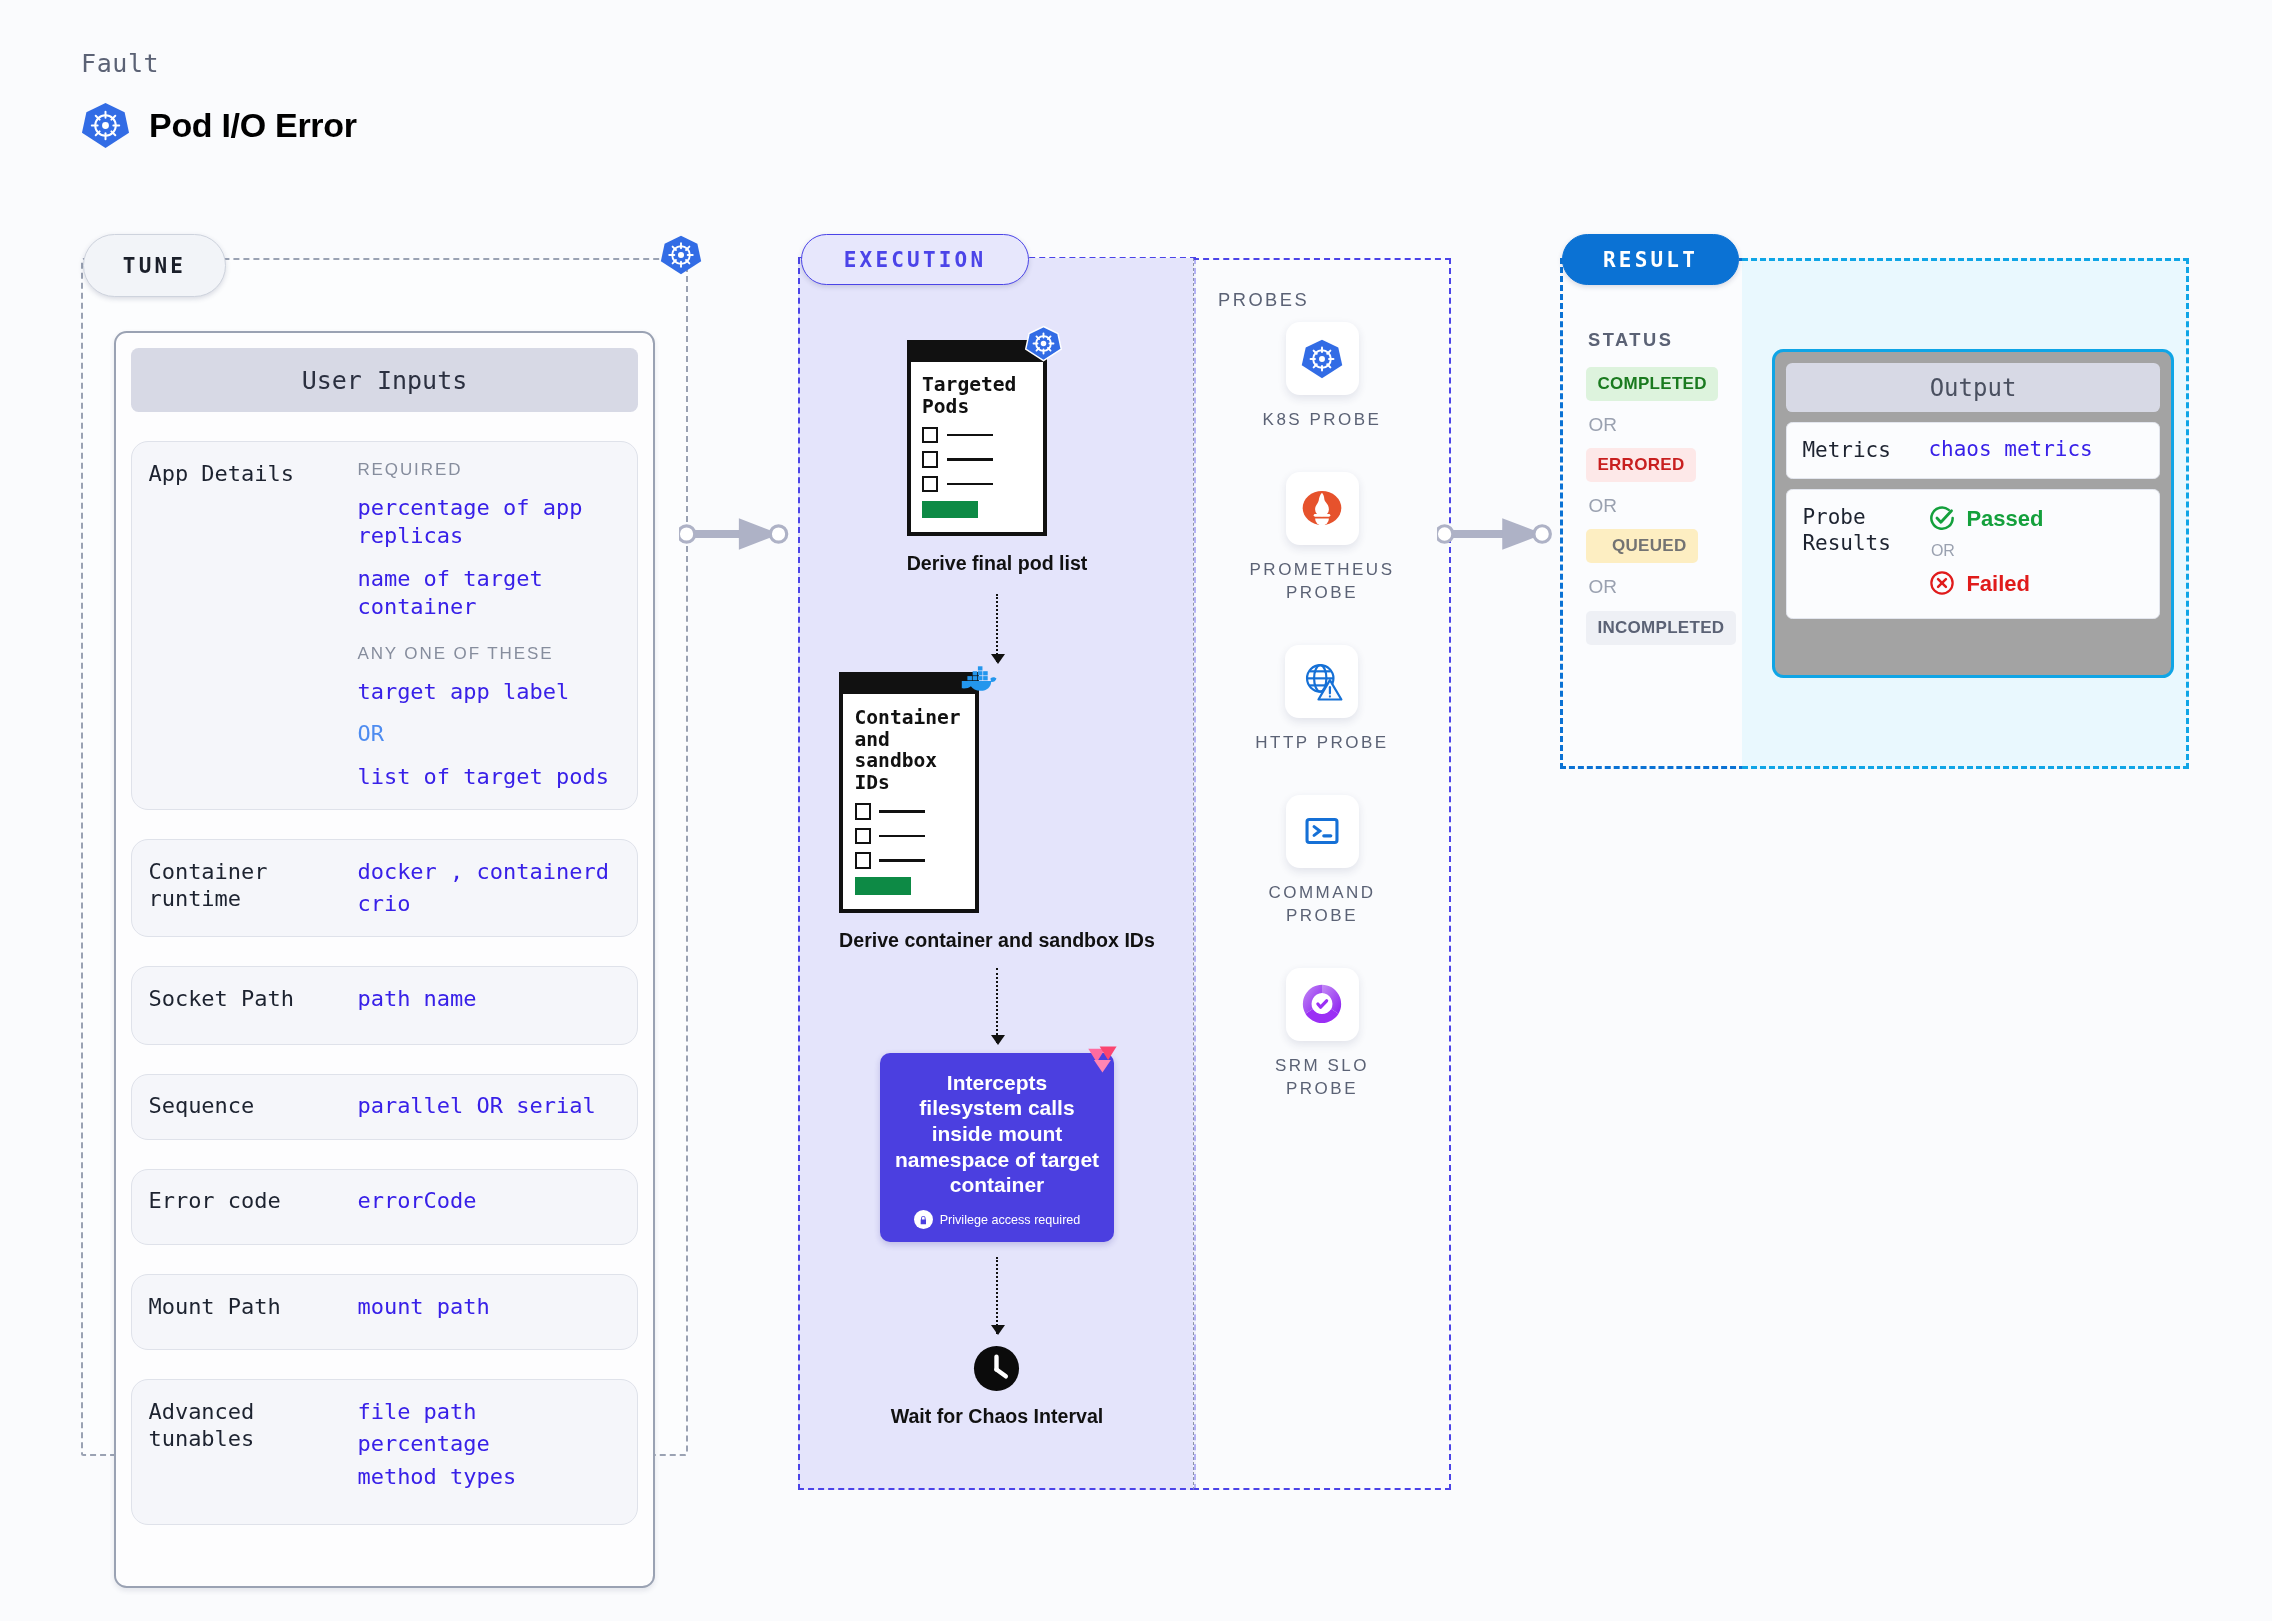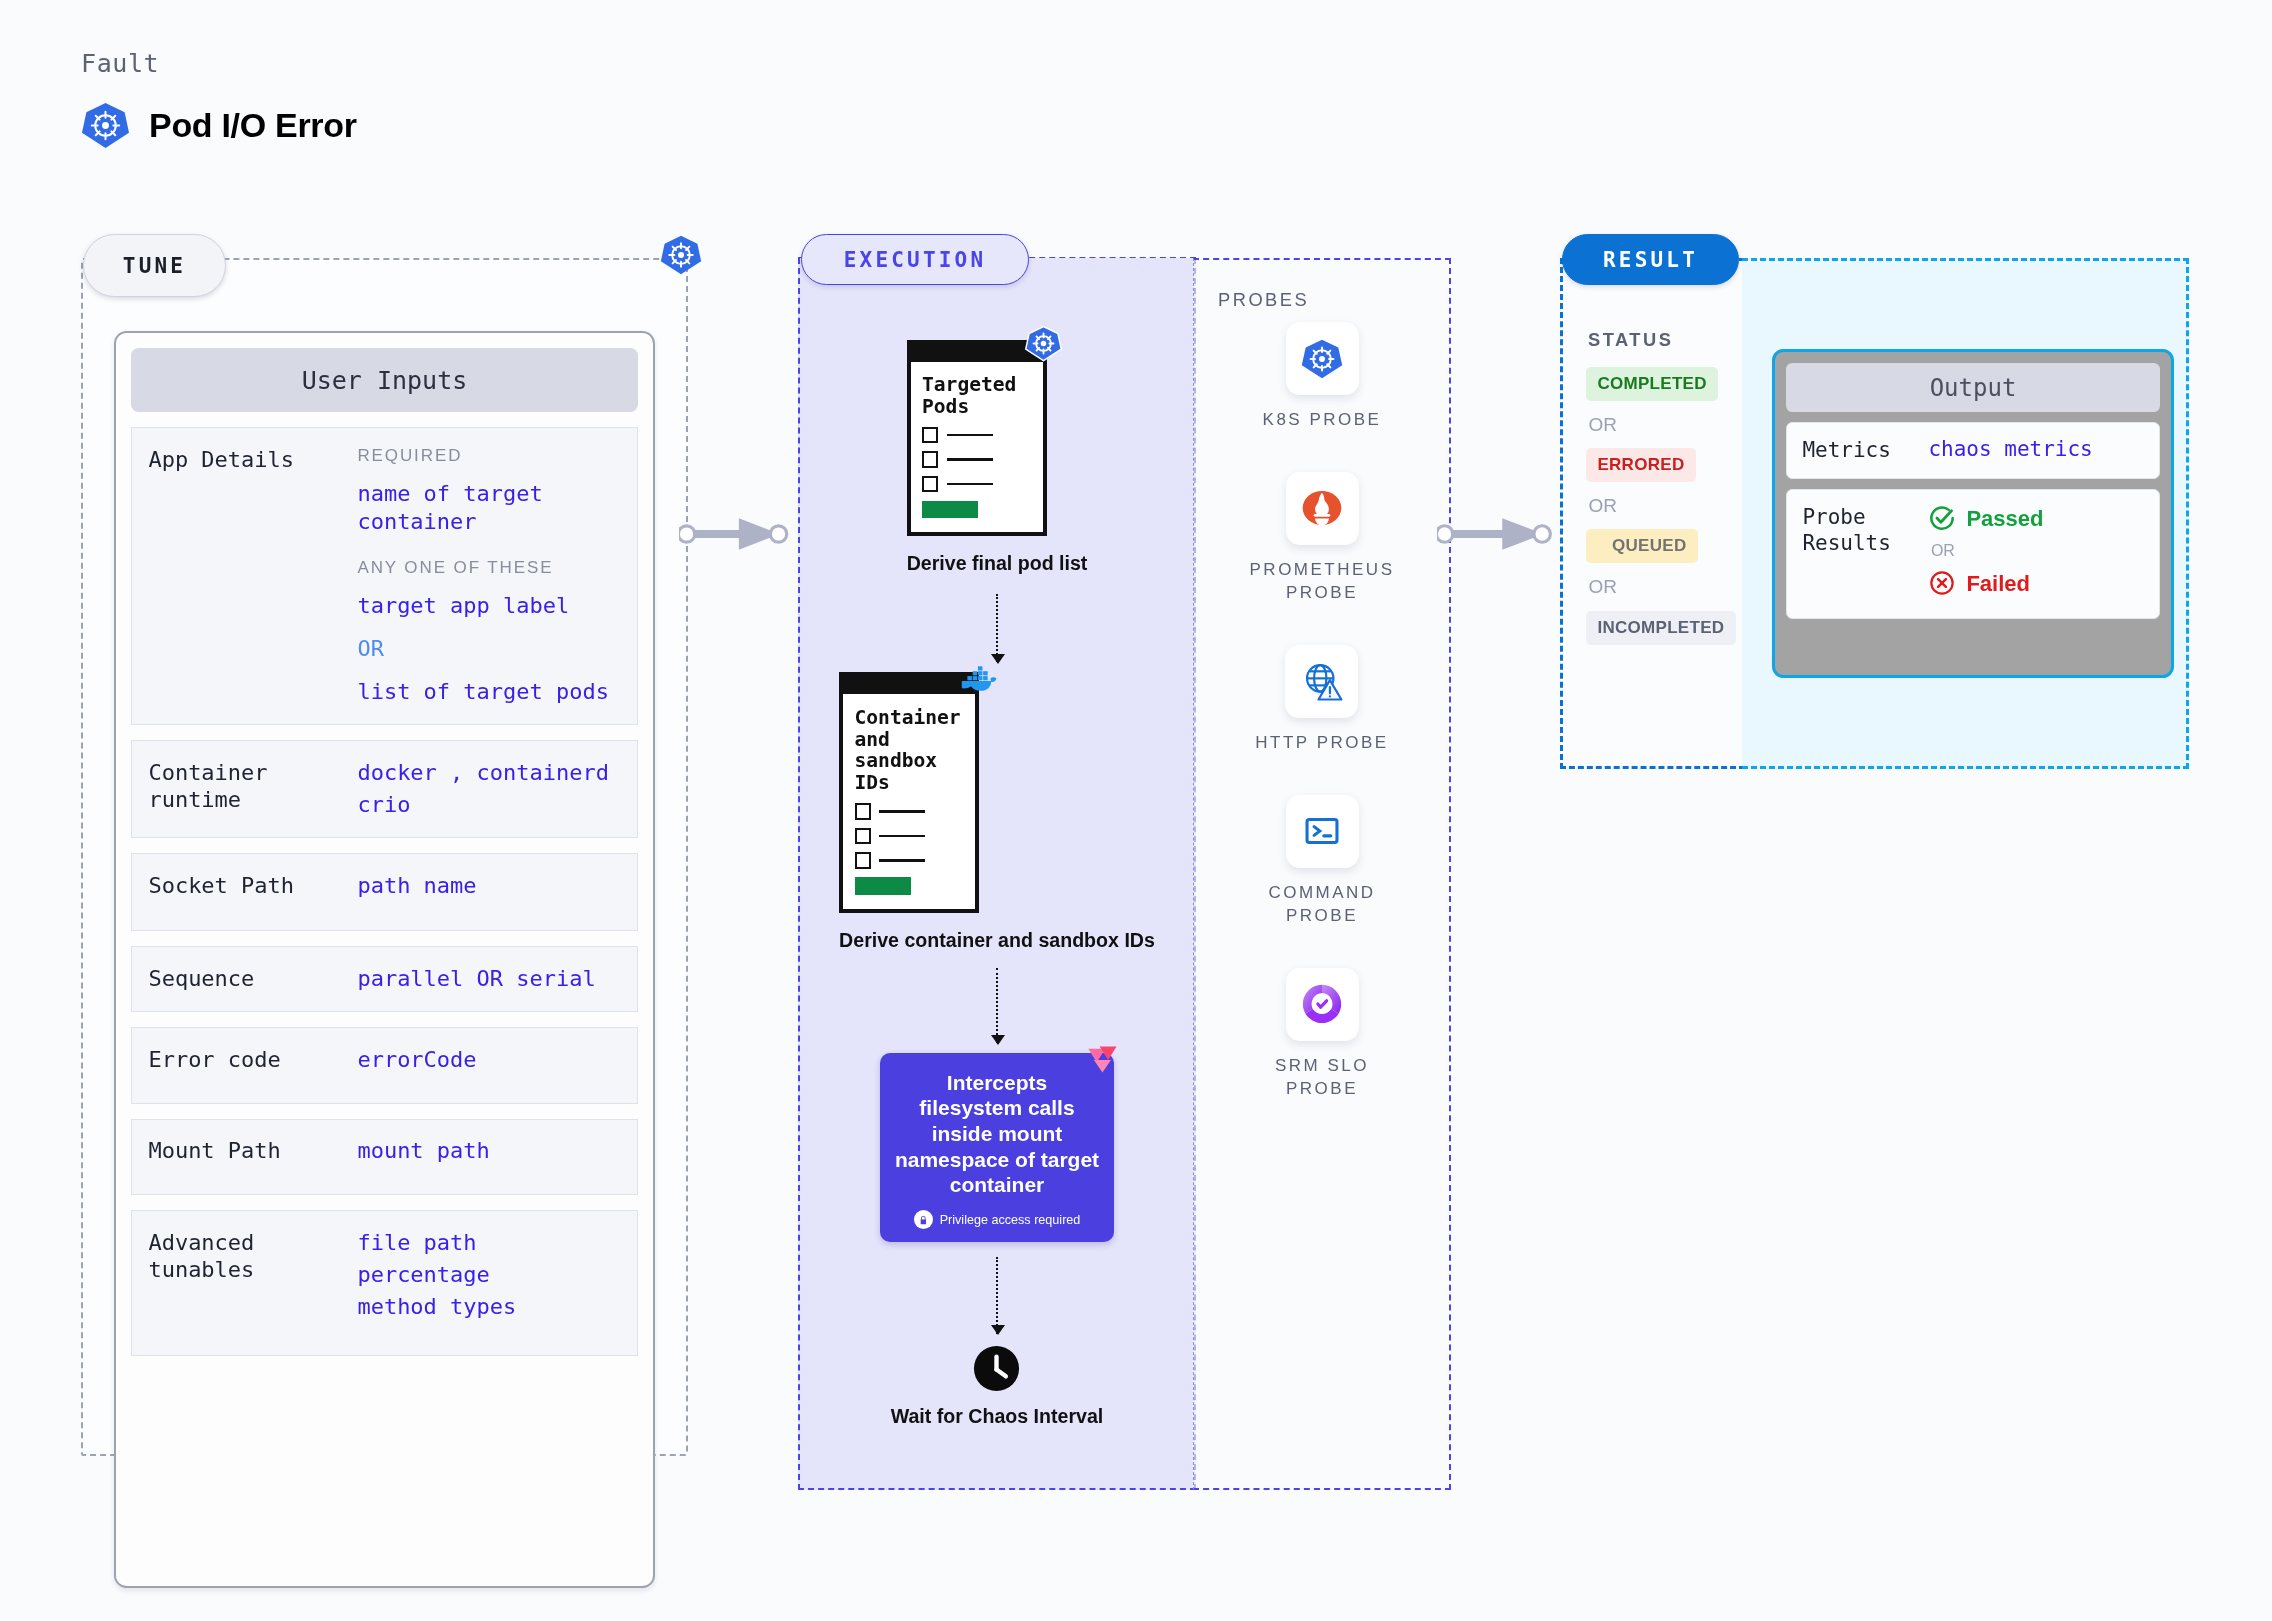--- a/index.html
+++ b/index.html
@@ -94,22 +94,22 @@
     box-shadow: 0 2.5px 5px rgba(40,50,90,0.10);
     padding: 15px;
   }
   .card-title {
     height: 64px; background: #d7d9e5; border-radius: 7.6px;
     display: flex; align-items: center; justify-content: center;
     font-family: "DejaVu Sans Mono", monospace;
     font-size: 25px; color: #2b3040; font-weight: 400;
   }
   .field {
-    margin-top: 15px;
-    border: 1.3px solid #dfe2ea; border-radius: 0;
+    margin-top: 29px;
+    border: 1.3px solid #dfe2ea; border-radius: 17px;
     background: #f5f6fa;
     display: flex; padding: 17.7px 16.4px;
   }
   .field-label {
     width: 209px; flex: none;
     font-family: "DejaVu Sans Mono", monospace;
     font-size: 22px; color: #1d2330; line-height: 1.25;
     white-space: pre-line;
   }
   .field-body { flex: 1; }
@@ -313,20 +313,21 @@
     </svg>
   </div>
 
   <div class="tune-card">
     <div class="card-title">User Inputs</div>
 
     <div class="field">
       <div class="field-label">App Details</div>
       <div class="field-body">
         <div class="sublabel">REQUIRED</div>
+        <div class="mono-val">percentage of app replicas</div>
         <div class="mono-val">name of target container</div>
         <div class="sublabel" style="margin-top:21.5px">ANY ONE OF THESE</div>
         <div class="mono-val">target app label</div>
         <div class="mono-val or-lite">OR</div>
         <div class="mono-val">list of target pods</div>
       </div>
     </div>
 
     <div class="field">
       <div class="field-label">Container

